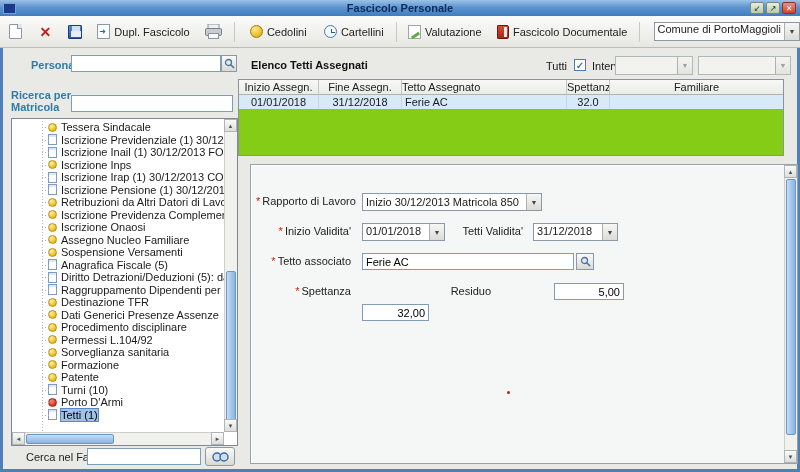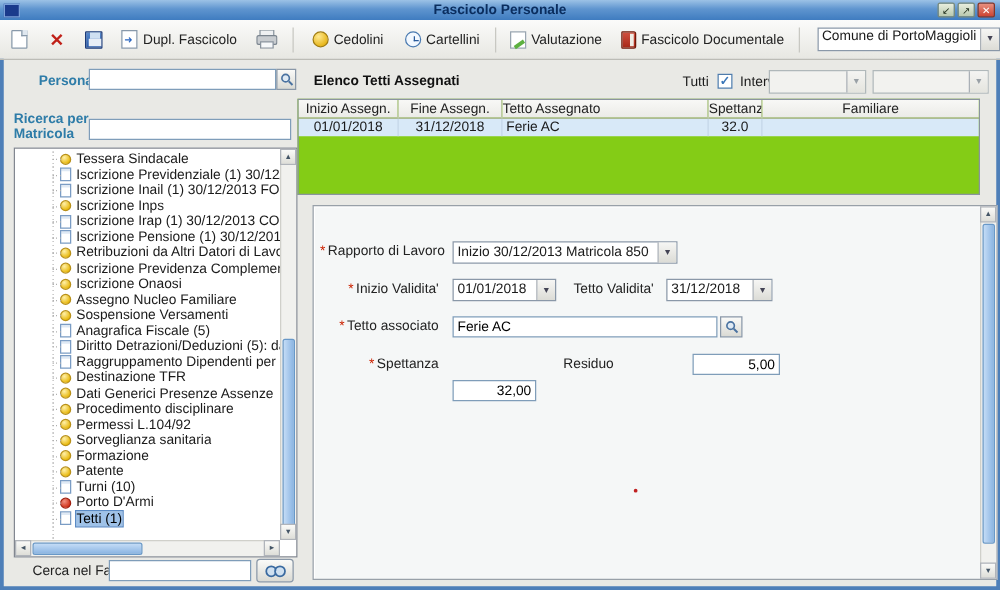--- a/index.html
+++ b/index.html
@@ -371,21 +371,21 @@
     <div class="f-combo" style="left:111px;top:28px;width:180px;align-items:center;">
       <span class="cv">Inizio 30/12/2013 Matricola 850</span>
       <span class="combo-arrow">▼</span>
     </div>
 
     <div class="f-label" style="left:5px;top:60px;width:95px;"><span class="req">*</span><span>Inizio Validita'</span></div>
     <div class="f-combo" style="left:111px;top:58px;width:83px;">
       <span class="cv">01/01/2018</span>
       <span class="combo-arrow">▼</span>
     </div>
-    <div class="f-label" style="left:200px;top:60px;width:72px;">Tetto Validita'</div>
+    <div class="f-label" style="left:200px;top:60px;width:72px;">Tetti Validita'</div>
     <div class="f-combo" style="left:282px;top:58px;width:85px;">
       <span class="cv">31/12/2018</span>
       <span class="combo-arrow">▼</span>
     </div>
 
     <div class="f-label" style="left:5px;top:90px;width:95px;"><span class="req">*</span><span>Tetto associato</span></div>
     <input class="f-input" style="left: 111px; top: 88px; width: 212px;" readonly="" value="Ferie AC">
     <div class="sq-btn" style="left:325px;top:88px;width:18px;height:17px;">
       <svg width="11" height="11" viewBox="0 0 11 11">
         <circle cx="4.5" cy="4.5" r="3" fill="#dfeaf4" stroke="#4a72a0" stroke-width="1.3"></circle>

